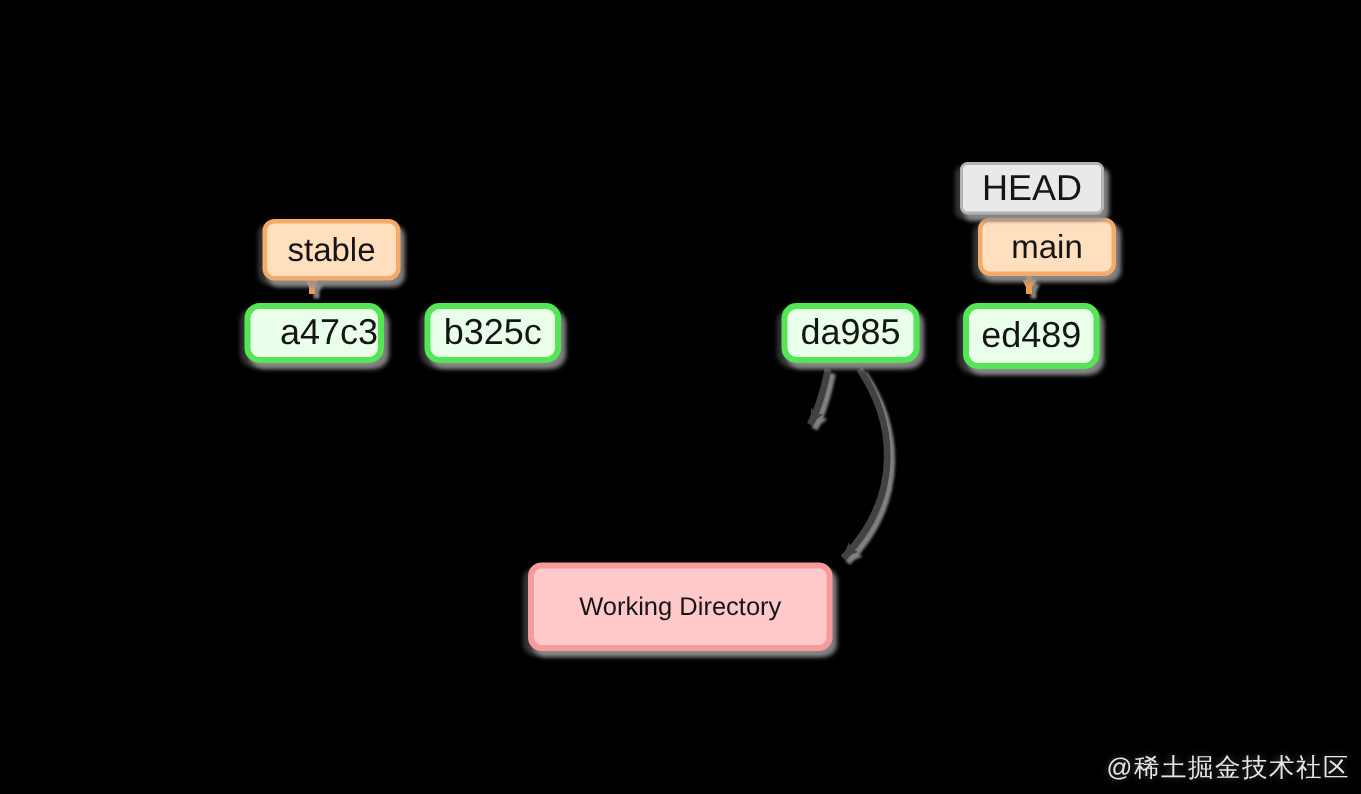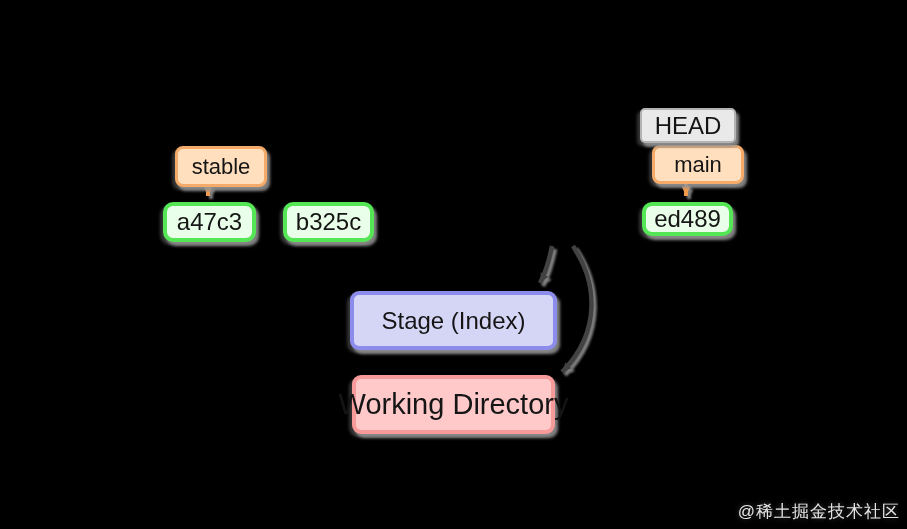--- a/index.html
+++ b/index.html
@@ -43,28 +43,28 @@
   .stage{
     border:4px solid var(--stage-border,#8c8cec);
     background:var(--stage-fill,#d5d5f6);
     border-radius:9px;
     font-size:24px;
   }
   .wd{
     border:4px solid var(--wd-border,#f79a9a);
     background:var(--wd-fill,#ffc9c9);
     border-radius:9px;
-    font-size:29px;
+    font-size:17px;
   }
   
-  #commit-0{left:163px;top:202px;width:93px;height:40px;}
+  #commit-0{left:163px;top:202px;width:93px;height:40px;justify-content:flex-end;}
   #commit-1{left:283px;top:202px;width:91px;height:40px;justify-content:center;}
   #commit-2{left:402px;top:202px;width:88px;height:40px;}
   #commit-3{left:521px;top:202px;width:92px;height:40px;}
-  #commit-4{left:642px;top:202px;width:91px;height:34px;border-radius:10px;}
+  #commit-4{left:642px;top:202px;width:91px;height:44px;border-radius:10px;}
   #stable-label{left:163px;top:146px;width:92px;height:41px;}
   #head-label{left:640px;top:108px;width:96px;height:35px;}
   #main-label{left:640px;top:145px;width:92px;height:39px;}
   #stage-box{left:350px;top:291px;width:207px;height:59px;}
   #wd-box{left:352px;top:375px;width:203px;height:59px;}
   .watermark{
     position:absolute;right:7px;bottom:6px;
     font-size:17px;color:#e5e5e5;
     text-shadow:1px 1px 2px rgba(0,0,0,0.95),0 0 5px rgba(110,110,110,0.8);
     letter-spacing:1px;
@@ -109,35 +109,35 @@
       <path d="M 573 246 C 596 280, 603 330, 562 372" marker-end="url(#ad)"></path>
     </g>
   </svg>
 
   <div class="box commit shadow" id="commit-0">
     <span>a47c3</span>
   </div>
   <div class="box commit shadow" id="commit-1">
     <span>b325c</span>
   </div>
+  <div class="box commit shadow" id="commit-3">
+    <span>da985</span>
+  </div>
   <div class="box commit shadow" id="commit-4">
     <span>ed489</span>
   </div>
 
   <div class="box branch shadow" id="stable-label">
     <span>stable</span>
   </div>
   <div class="box branch shadow" id="main-label">
     <span>main</span>
   </div>
   <div class="box head shadow" id="head-label">
     <span>HEAD</span>
   </div>
 
-  <div class="box stage shadow" id="stage-box">
-    <span>Stage (Index)</span>
-  </div>
   <div class="box wd shadow" id="wd-box">
     <span>Working Directory</span>
   </div>
 
   <div class="watermark">@稀土掘金技术社区</div>
 </div>
 
 </body></html>

